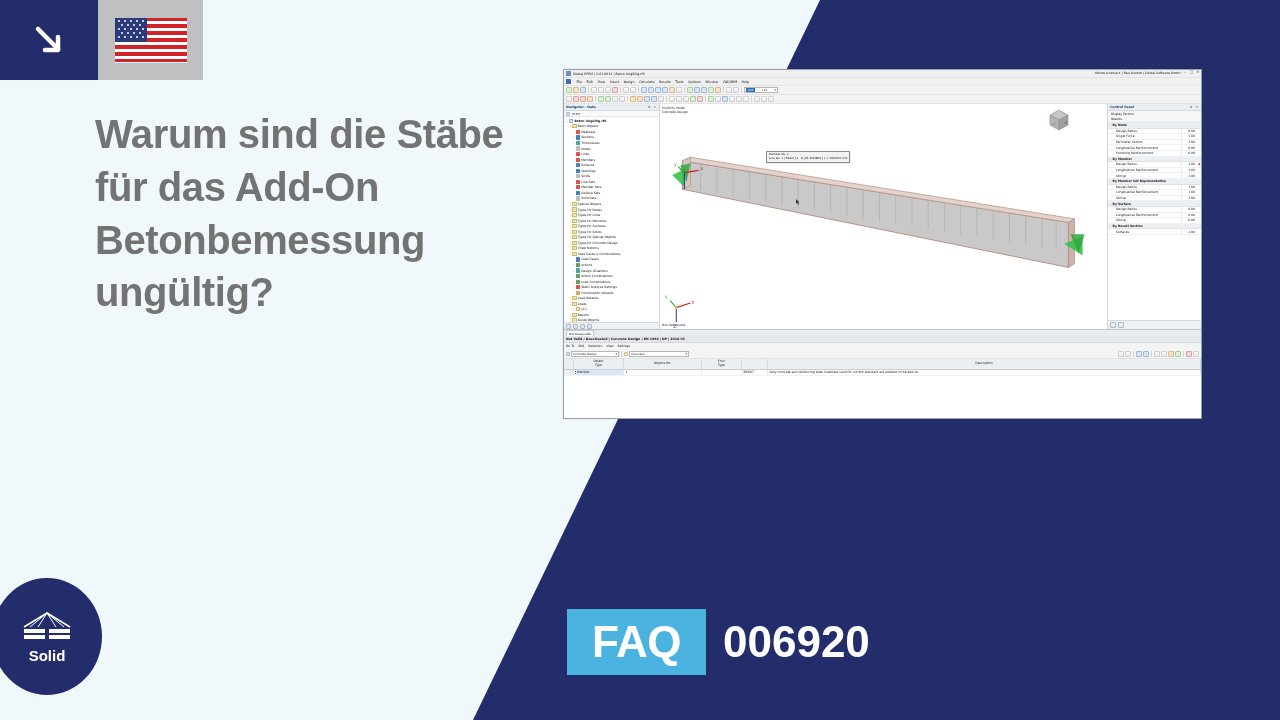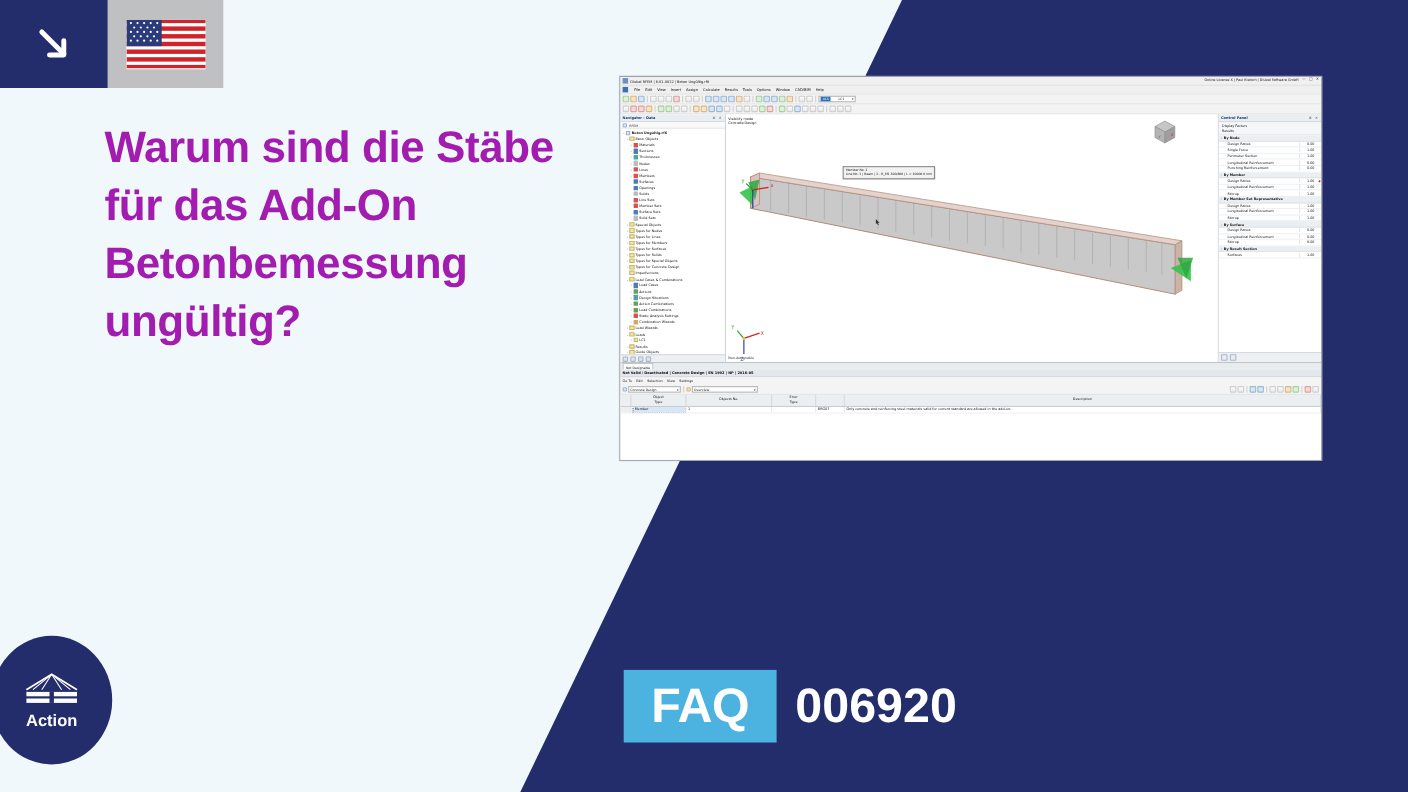--- a/index.html
+++ b/index.html
@@ -28,21 +28,21 @@
     background:#bfc0c2;z-index:5;
     display:flex;align-items:center;justify-content:center;
   }
   .flag{width:72px;height:45px;position:relative;overflow:hidden;background:#fff;}
   .flag .stripe{position:absolute;left:0;width:100%;height:3.46px;background:#d1232a;}
   .flag .canton{position:absolute;left:0;top:0;width:32px;height:24.2px;background:#2b3b79;}
   .flag .star{position:absolute;background:#fff;width:2.2px;height:2.2px;border-radius:50%;}
   
   .headline{
     position:absolute;left:95px;top:108px;width:470px;z-index:6;
-    color:#a21caf;font-weight:700;font-size:40px;line-height:1.32;
+    color:#737373;font-weight:700;font-size:40px;line-height:1.32;
     letter-spacing:-0.4px;
   }
   
   .logo-ellipse{
     position:absolute;left:-8px;top:578px;width:110px;height:117px;
     border-radius:50%;background:#232d6b;z-index:6;
     display:flex;flex-direction:column;align-items:center;justify-content:center;
   }
   .logo-mark{width:54px;height:34px;position:relative;}
   .logo-text{color:#fff;font-size:15px;font-weight:700;margin-top:3px;letter-spacing:0px;}
@@ -243,21 +243,21 @@
       <polyline points="4,17 27,3 50,17" fill="none" stroke="#ffffff" stroke-width="1.6"></polyline>
       <line x1="27" y1="3" x2="10" y2="17" stroke="#ffffff" stroke-width="1"></line>
       <line x1="27" y1="3" x2="18" y2="17" stroke="#ffffff" stroke-width="1"></line>
       <line x1="27" y1="3" x2="36" y2="17" stroke="#ffffff" stroke-width="1"></line>
       <line x1="27" y1="3" x2="44" y2="17" stroke="#ffffff" stroke-width="1"></line>
       <rect x="4" y="19" width="46" height="4" fill="#ffffff"></rect>
       <rect x="4" y="25" width="46" height="4" fill="#ffffff"></rect>
       <rect x="25" y="19" width="4" height="10" fill="#232d6b"></rect>
     </svg>
   </div>
-  <div class="logo-text">Action</div>
+  <div class="logo-text">Solid</div>
 </div>
 
 <div class="faq-badge">
   <span>FAQ</span>
 </div>
 <div class="faq-number">006920</div>
 
 <div class="app">
 
   <div class="titlebar">

